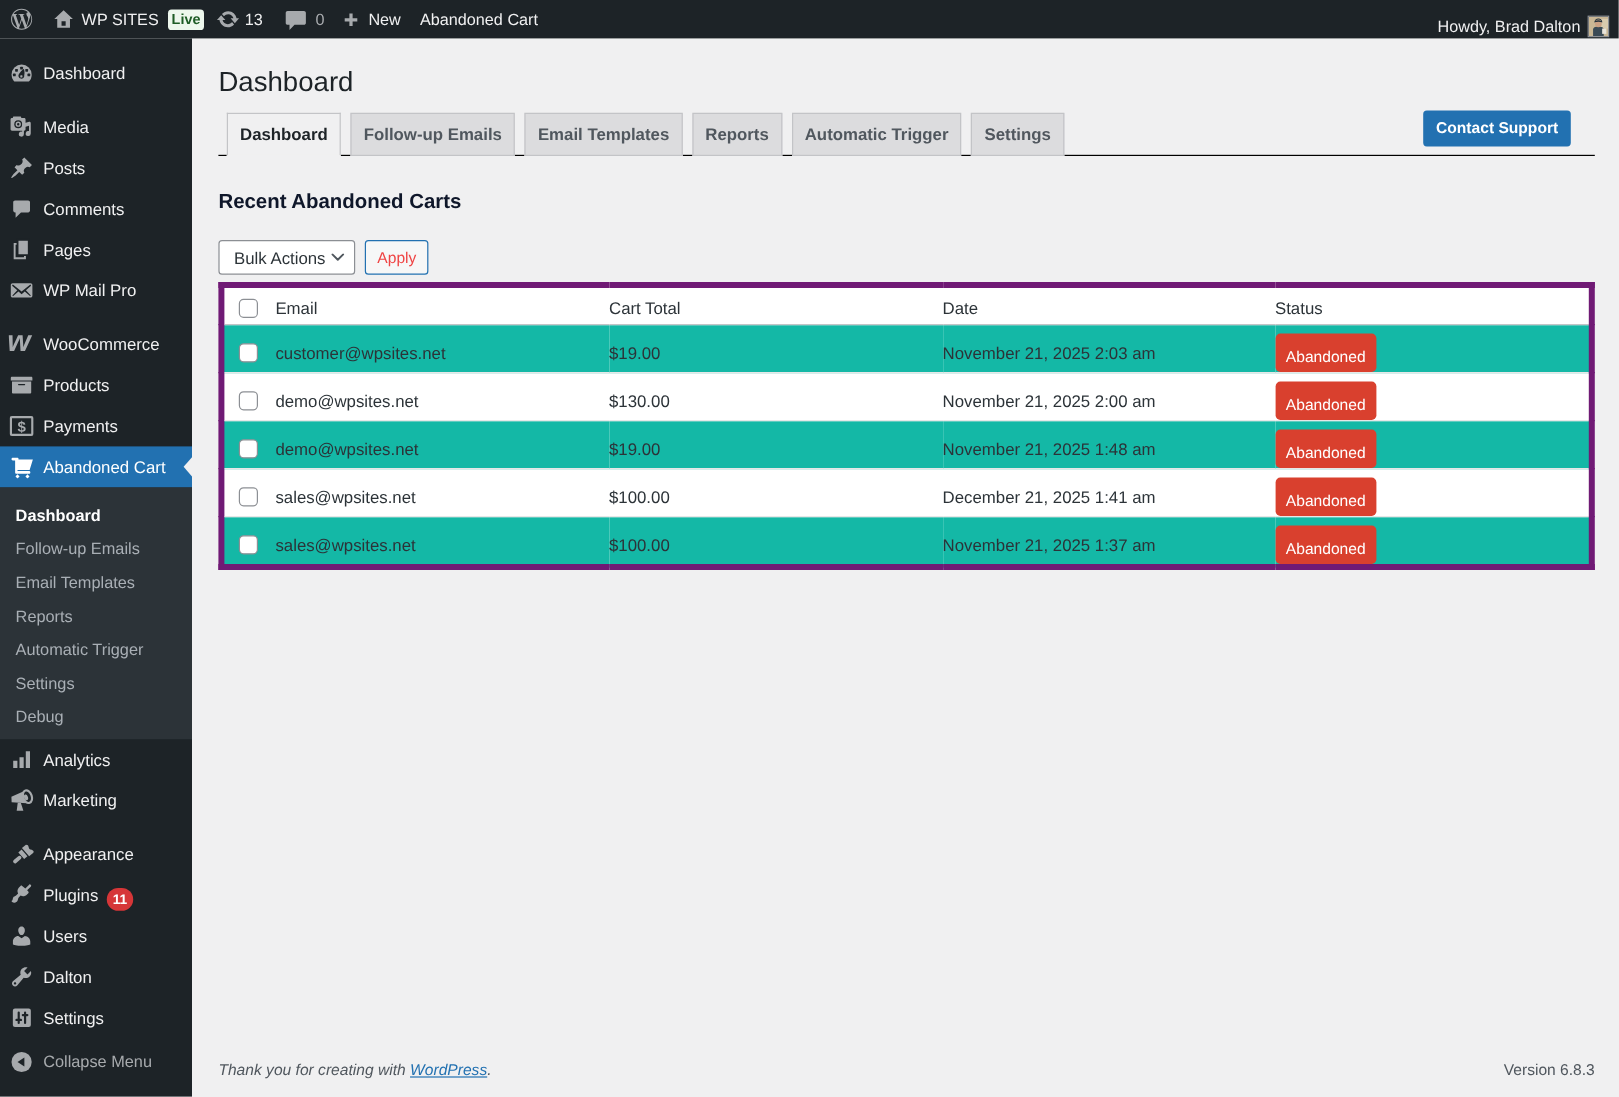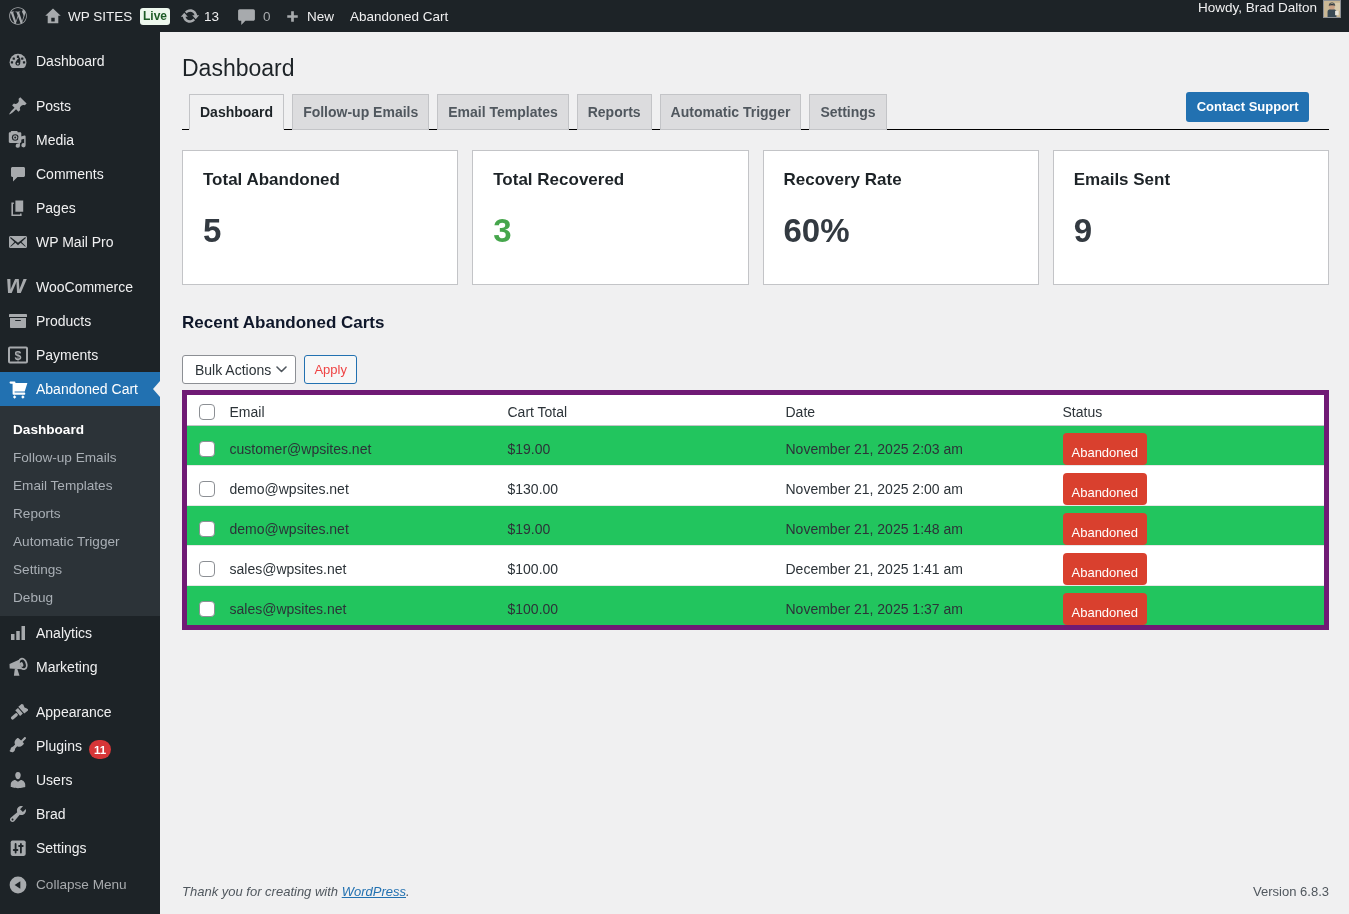--- a/index.html
+++ b/index.html
@@ -2,21 +2,21 @@
 <html><head>
 <meta charset="utf-8">
 <style>
 * { margin:0; padding:0; box-sizing:border-box; }
 html,body { width:1349px; height:914px; overflow:hidden; }
 body { font-family:"Liberation Sans", sans-serif; background:#f0f0f1; position:relative; }
 
 
 #adminbar { position:absolute; top:0; left:0; width:1349px; height:32px; background:#1d2327; color:#f0f0f1; font-size:13.5px; z-index:50; }
 .abx { position:absolute; top:0; height:32px; display:flex; align-items:center; color:#f0f0f1; }
-#adminbar .howdy { position:absolute; top:0; right:8px; height:44px; display:flex; gap:6px; }
+#adminbar .howdy { position:absolute; top:0; right:8px; height:44px; display:flex; align-items:center; gap:6px; }
 .live-badge { background:#edf7ed; color:#1e5c26; font-weight:bold; font-size:12px; border-radius:3px; height:17px; width:30px; display:flex; align-items:center; justify-content:center; }
 .avatar { width:18px; height:18px; border:1px solid #8c8f94; }
 
 
 #sidemenu { position:absolute; top:32px; left:0; width:160px; height:882px; background:#1d2327; color:#f0f0f1; font-size:14px; }
 .menu-top { height:12px; }
 .m-item { height:34px; display:flex; align-items:center; position:relative; }
 .m-item .mi { width:36px; display:flex; justify-content:center; align-items:center; color:#a7aaad; flex:none; }
 .m-item .ml { color:#f0f0f1; }
 .m-sep { height:11px; }
@@ -43,21 +43,21 @@
 .card h3 { font-size:17px; font-weight:700; color:#1d2327; line-height:22px; }
 .card .num { font-size:33px; font-weight:700; color:#333a41; margin-top:21px; line-height:38px; }
 .card .num.green { color:#46a64c; }
 h2.recent { font-size:17px; font-weight:700; color:#0f172a; margin-top:26px; line-height:23px; }
 .controls { margin-top:21px; height:29px; }
 .bulk-select { display:inline-flex; align-items:center; justify-content:space-between; width:114px; height:29px; border:1px solid #8c8f94; border-radius:3px; background:#fff; font-size:14px; color:#2c3338; padding:0 8px 0 12px; vertical-align:top; }
 .apply-btn { display:inline-block; margin-left:4px; height:29px; line-height:27px; border:1px solid #2271b1; border-radius:3px; background:#f6f7f7; color:#ef4444; font-size:13px; font-weight:400; padding:0 9px; vertical-align:top; }
 table.list { width:100%; border-collapse:collapse; margin-top:6px; background:#fff; border:5px solid #701a75; table-layout:fixed; font-size:14px; color:#2c3338; }
 table.list th { text-align:left; font-weight:400; padding:4px 0 0; height:33px; border-bottom:1px solid #c3c4c7; vertical-align:middle; }
 table.list td { padding:7px 0 0; height:35.8px; border-top:1px solid #e7e7e7; vertical-align:middle; }
-table.list tr.alt td { background:#22c55e; }
+table.list tr.alt td { background:#14b8a6; }
 table.list tr:first-child td { border-top:none; }
 .cb { width:16px; height:16px; border:1px solid #8c8f94; border-radius:4px; background:#fff; margin-left:12px; display:block; }
 .badge { display:inline-block; background:#d9402e; color:#fff; font-weight:400; font-size:13px; border-radius:4px; padding:12px 9px 4px; line-height:16px; }
 #footer { position:absolute; left:182px; right:20px; top:884px; font-size:13px; color:#50575e; }
 #footer .ty { font-style:italic; }
 #footer a { color:#2271b1; }
 #footer .ver { position:absolute; right:0; top:0; font-style:normal; }
 </style>
 </head>
 <body>
@@ -126,35 +126,35 @@
           </g>
           <rect x="8.9" y="11.7" width="1.8" height="1.8" rx="0.4" fill="currentColor"></rect>
         </svg>
       </span>
       <span class="ml">Dashboard</span>
     </div>
   <div class="m-sep"></div>
   <div class="m-item">
       <span class="mi">
         <svg width="20" height="20" viewBox="0 0 20 20" fill="currentColor">
-          <path d="M10.44 3.02l1.82-1.82 6.36 6.35-1.83 1.82c-1.05-.68-2.48-.57-3.41.36l-.75.75c-.92.93-1.04 2.35-.35 3.41l-1.83 1.82-2.41-2.41-2.8 2.79c-.42.42-3.38 2.71-3.8 2.29s1.86-3.39 2.28-3.81l2.79-2.79L4.1 9.36l1.83-1.82c1.05.69 2.48.57 3.4-.36l.75-.75c.93-.92 1.05-2.35.36-3.41z"></path>
-        </svg>
-      </span>
-      <span class="ml">Posts</span>
-    </div>
-  <div class="m-item">
-      <span class="mi">
-        <svg width="20" height="20" viewBox="0 0 20 20" fill="currentColor">
           <path d="M3.6 1.1h5.2c.5 0 .9.4.9.9v.3h2.4c.7 0 1.2.5 1.2 1.2v8.2c0 .7-.5 1.2-1.2 1.2H2c-.7 0-1.2-.5-1.2-1.2V3.5c0-.7.5-1.2 1.2-1.2h.7v-.3c0-.5.4-.9.9-.9z"></path>
           <circle cx="7.2" cy="7.5" r="3.3" fill="#1d2327"></circle>
           <circle cx="7.2" cy="7.5" r="1.6" fill="none" stroke="currentColor" stroke-width="1.2"></circle>
           <path d="M18.3 5.9v9.4a2.3 2.3 0 1 1-1.6-2.2V8.3l-4.6 1.3v6.2a2.3 2.3 0 1 1-1.6-2.2V7.2c0-.4.3-.8.7-.9l5.7-1.6c.7-.2 1.4.4 1.4 1.2z" transform="translate(0.8,1.2) scale(0.92)"></path>
         </svg>
       </span>
       <span class="ml">Media</span>
+    </div>
+  <div class="m-item">
+      <span class="mi">
+        <svg width="20" height="20" viewBox="0 0 20 20" fill="currentColor">
+          <path d="M10.44 3.02l1.82-1.82 6.36 6.35-1.83 1.82c-1.05-.68-2.48-.57-3.41.36l-.75.75c-.92.93-1.04 2.35-.35 3.41l-1.83 1.82-2.41-2.41-2.8 2.79c-.42.42-3.38 2.71-3.8 2.29s1.86-3.39 2.28-3.81l2.79-2.79L4.1 9.36l1.83-1.82c1.05.69 2.48.57 3.4-.36l.75-.75c.93-.92 1.05-2.35.36-3.41z"></path>
+        </svg>
+      </span>
+      <span class="ml">Posts</span>
     </div>
   <div class="m-item">
       <span class="mi">
         <svg width="20" height="20" viewBox="0 0 20 20" fill="currentColor">
           <path d="M4.5 3h11c.8 0 1.5.7 1.5 1.5v7c0 .8-.7 1.5-1.5 1.5H9.5L5 17.5V13h-.5C3.7 13 3 12.3 3 11.5v-7C3 3.7 3.7 3 4.5 3z"></path>
         </svg>
       </span>
       <span class="ml">Comments</span>
     </div>
   <div class="m-item">
@@ -268,21 +268,21 @@
         </svg>
       </span>
       <span class="ml">Users</span>
     </div>
   <div class="m-item">
       <span class="mi">
         <svg width="20" height="20" viewBox="0 0 20 20" fill="currentColor">
           <path d="M16.68 9.77c-1.34 1.34-3.3 1.67-4.95.99l-5.41 6.52c-.99.99-2.59.99-3.58 0s-.99-2.59 0-3.57l6.52-5.42c-.68-1.65-.35-3.61.99-4.95 1.28-1.28 3.12-1.62 4.72-1.06l-2.89 2.89 2.82 2.82 2.86-2.87c.53 1.58.18 3.39-1.08 4.65zM3.81 16.21c.4.39 1.04.39 1.43 0 .4-.4.4-1.04 0-1.43-.39-.4-1.03-.4-1.43 0-.39.39-.39 1.03 0 1.43z"></path>
         </svg>
       </span>
-      <span class="ml">Brad</span>
+      <span class="ml">Dalton</span>
     </div>
   <div class="m-item">
       <span class="mi">
         <svg width="20" height="20" viewBox="0 0 20 20" fill="currentColor">
           <rect x="2.7" y="2.5" width="15" height="15.4" rx="1.8"></rect>
           <g fill="#1d2327">
             <rect x="6.7" y="5" width="1.8" height="10.4" rx="0.9"></rect>
             <rect x="4.8" y="10.9" width="5.6" height="2" rx="1"></rect>
             <rect x="12" y="5" width="1.8" height="10.4" rx="0.9"></rect>
             <rect x="10.1" y="6.9" width="5.6" height="2" rx="1"></rect>
@@ -300,38 +300,20 @@
       </span>
       <span class="ml" style="color:#a7aaad; font-size:13.6px;">Collapse Menu</span>
     </div>
 </div>
 
 <div id="content">
   <div class="wrap">
     <h1 class="title">Dashboard</h1>
     <span class="support-btn">Contact Support</span>
     <div class="nav-tabs"><span class="nav-tab active">Dashboard</span><span class="nav-tab">Follow-up Emails</span><span class="nav-tab">Email Templates</span><span class="nav-tab">Reports</span><span class="nav-tab">Automatic Trigger</span><span class="nav-tab">Settings</span></div>
-    <div class="cards">
-      <div class="card">
-          <h3>Total Abandoned</h3>
-          <div class="num">5</div>
-        </div>
-      <div class="card">
-          <h3>Total Recovered</h3>
-          <div class="num green">3</div>
-        </div>
-      <div class="card">
-          <h3>Recovery Rate</h3>
-          <div class="num">60%</div>
-        </div>
-      <div class="card">
-          <h3>Emails Sent</h3>
-          <div class="num">9</div>
-        </div>
-    </div>
     <h2 class="recent">Recent Abandoned Carts</h2>
     <div class="controls">
       <span class="bulk-select">Bulk Actions <svg width="11" height="7" viewBox="0 0 11 7">
             <path d="M1 1l4.5 4.5L10 1" stroke="#50575e" stroke-width="1.6" fill="none" stroke-linecap="round" stroke-linejoin="round"></path>
           </svg></span>
       <span class="apply-btn">Apply</span>
     </div>
     <table class="list">
       <colgroup>
           <col style="width:45px">

